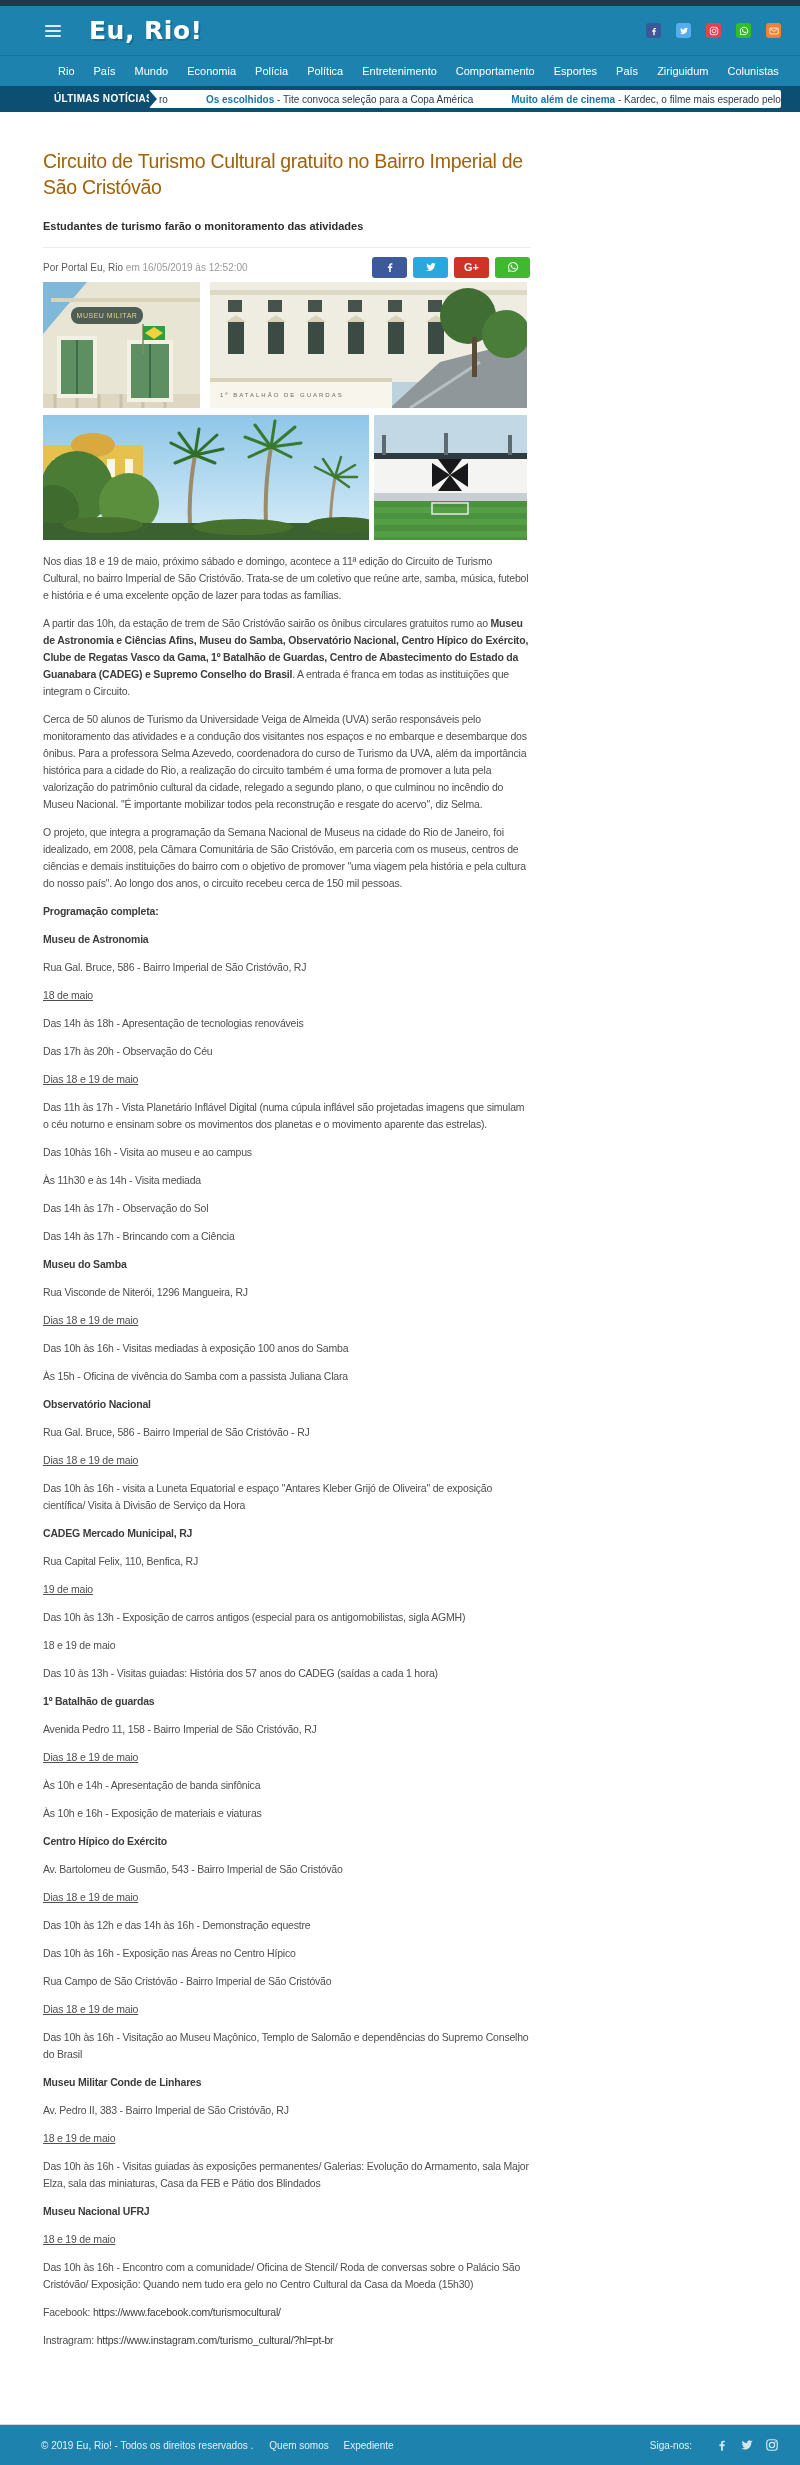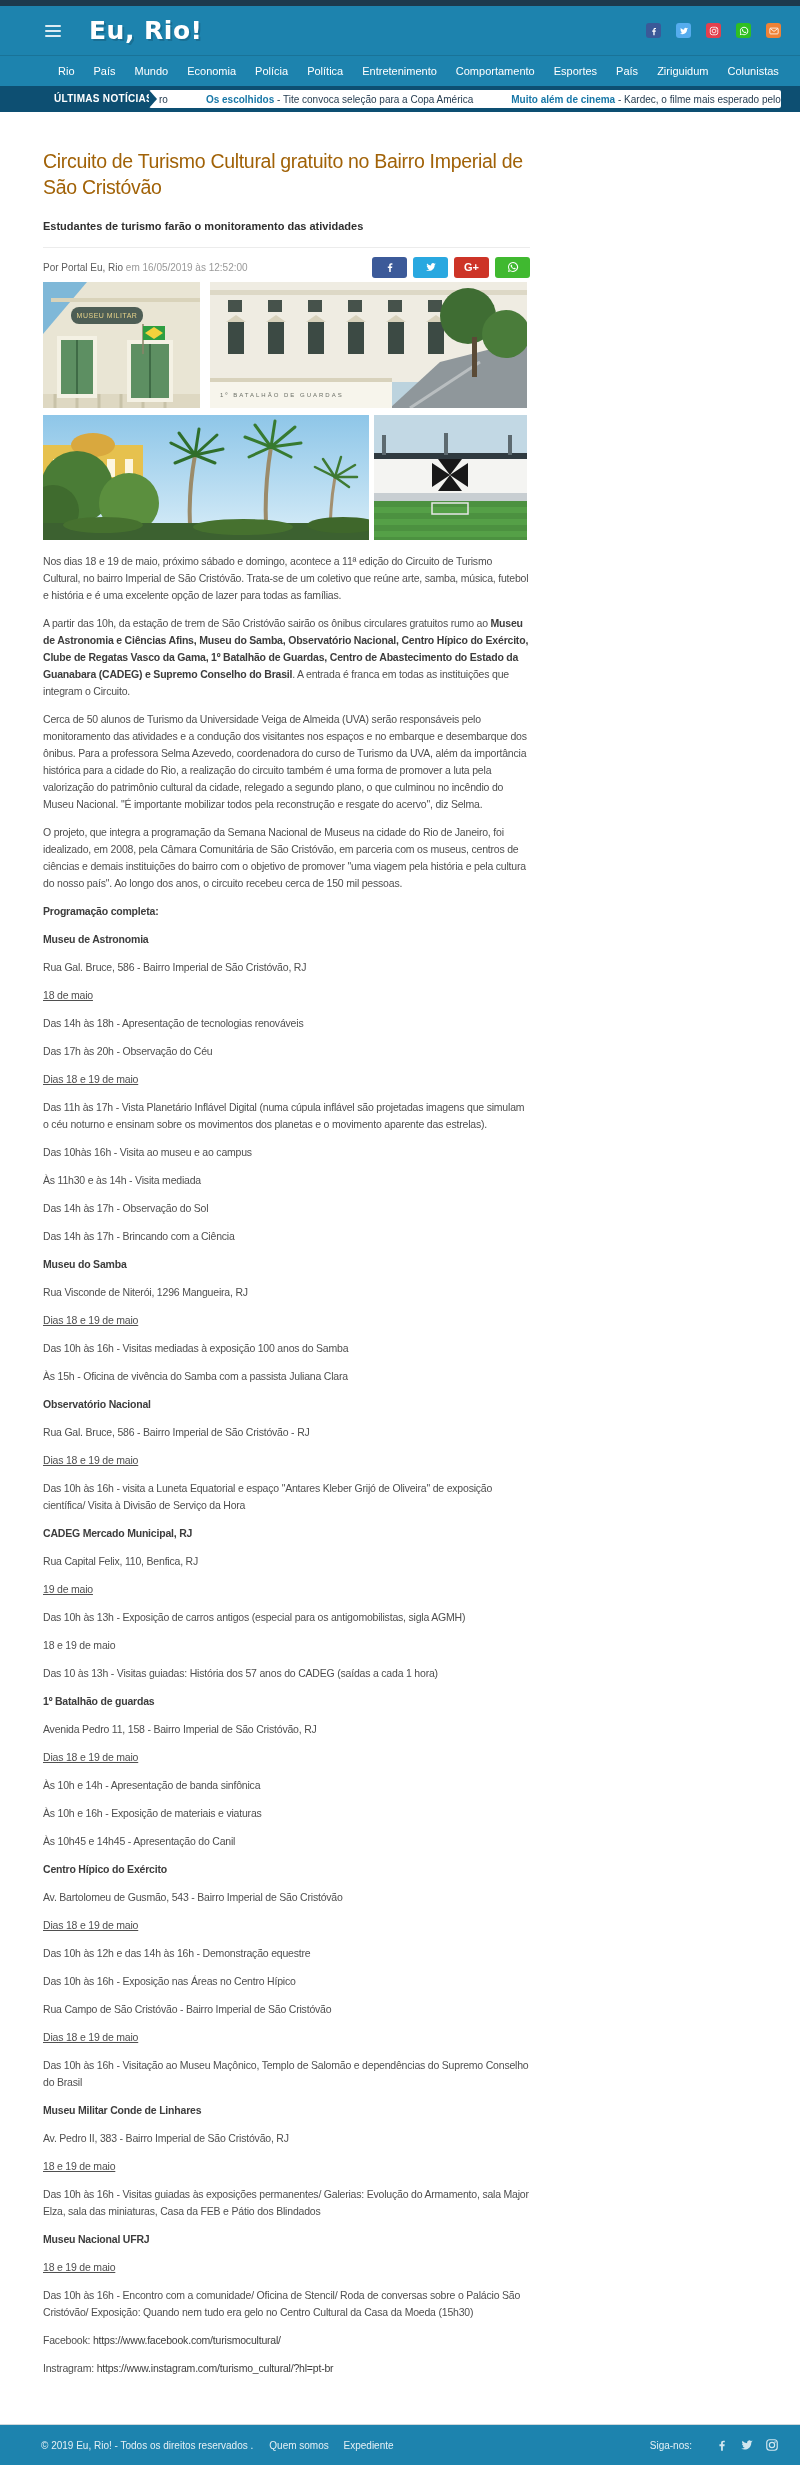--- a/index.html
+++ b/index.html
@@ -389,21 +389,20 @@
         <p class="sched bold"><span class="t">1º Batalhão de guardas</span><b class="b"></b></p>
 
         <p class="sched plain"><span class="t">Avenida Pedro 11, 158 - Bairro Imperial de São Cristóvão, RJ</span><b class="b"></b></p>
 
         <p class="sched underline"><span class="t">Dias 18 e 19 de maio</span><b class="b"></b></p>
 
         <p class="sched plain"><span class="t">Às 10h e 14h - Apresentação de banda sinfônica</span><b class="b"></b></p>
 
         <p class="sched plain"><span class="t">Às 10h e 16h - Exposição de materiais e viaturas</span><b class="b"></b></p>
 
-        <p class="sched plain"><span class="t">Às 10h45 e 14h45 - Apresentação do Canil</span><b class="b"></b></p>
 
         <p class="sched bold"><span class="t">Centro Hípico do Exército</span><b class="b"></b></p>
 
         <p class="sched plain"><span class="t">Av. Bartolomeu de Gusmão, 543 - Bairro Imperial de São Cristóvão</span><b class="b"></b></p>
 
         <p class="sched underline"><span class="t">Dias 18 e 19 de maio</span><b class="b"></b></p>
 
         <p class="sched plain"><span class="t">Das 10h às 12h e das 14h às 16h - Demonstração equestre</span><b class="b"></b></p>
 
         <p class="sched plain"><span class="t">Das 10h às 16h - Exposição nas Áreas no Centro Hípico</span><b class="b"></b></p>

